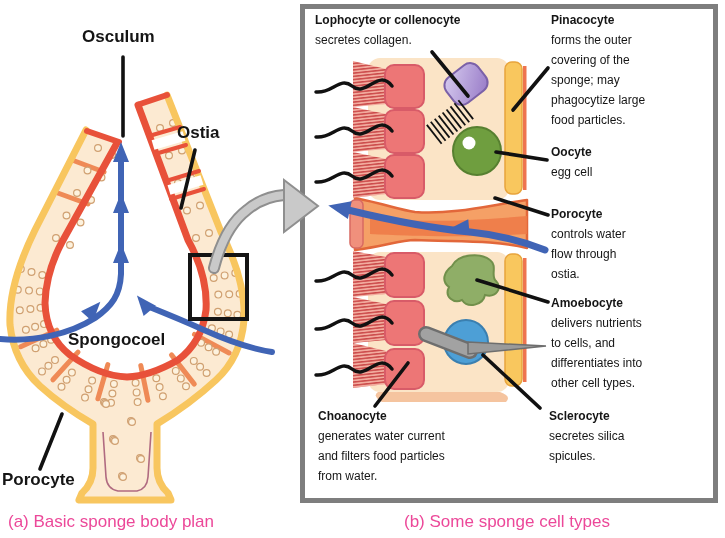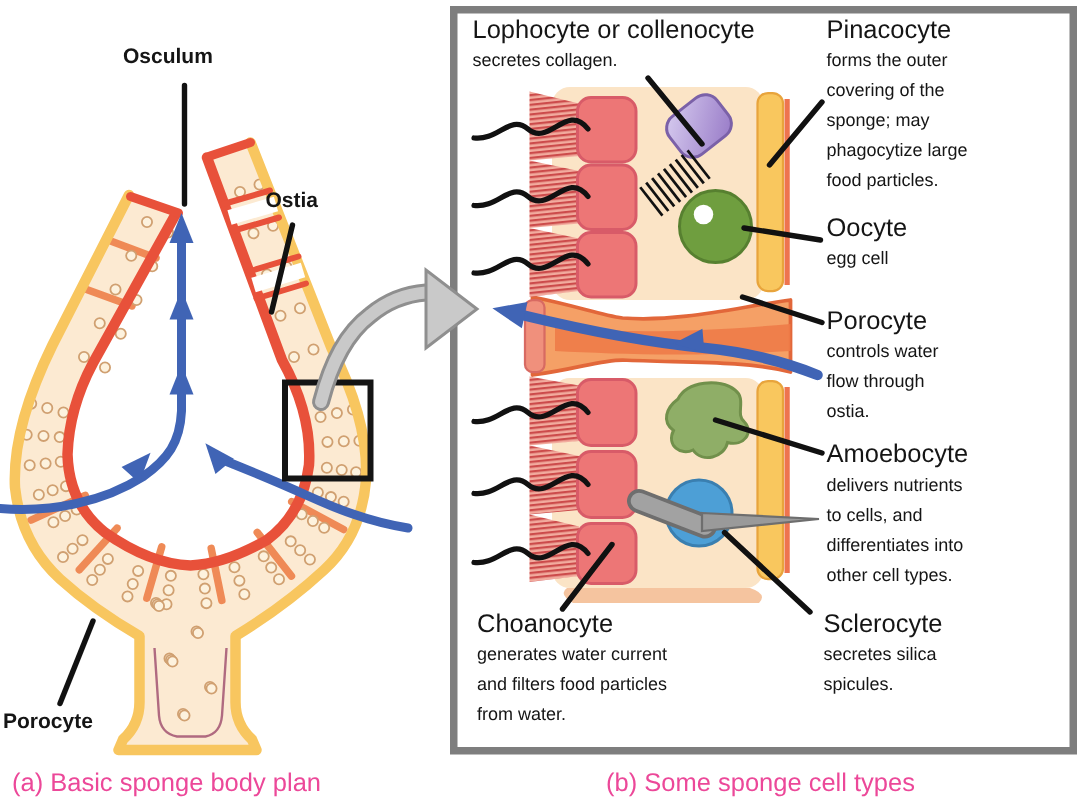--- a/index.html
+++ b/index.html
@@ -1,22 +1,22 @@
 <!DOCTYPE html>
 <html><head>
 <meta charset="utf-8">
 <style>
   html,body{margin:0;padding:0;background:#fff;}
   #fig{position:relative;width:725px;height:538px;background:#ffffff;overflow:hidden;
        font-family:"Liberation Sans",sans-serif;color:#151515;}
   .abs{position:absolute;}
   .lbl{position:absolute;}
-  .name{font-weight:normal;font-size:17px;line-height:20px;white-space:pre-line;}
+  .name{font-weight:bold;font-size:12px;line-height:20px;white-space:pre-line;}
   .desc{font-size:12px;line-height:20px;white-space:pre-line;}
-  .bigname{font-weight:bold;font-size:14px;line-height:20px;white-space:nowrap;}
+  .bigname{font-weight:bold;font-size:17px;line-height:20px;white-space:nowrap;}
   .caption{position:absolute;font-size:17px;line-height:20px;color:#ec4899;white-space:nowrap;}
   #panel{position:absolute;left:300px;top:4px;width:418px;height:499px;
          border:5px solid #7e7e7e;background:#ffffff;box-sizing:border-box;}
   #panel-art{position:absolute;left:-5px;top:-5px;}
   svg{display:block;}
 </style>
 </head>
 <body>
 
 <div id="fig">
@@ -286,20 +286,21 @@
 
     <g stroke="#111" stroke-width="3.6" stroke-linecap="round">
       <line x1="123" y1="57" x2="123" y2="136"></line>
       <line x1="195" y1="150" x2="181" y2="208"></line>
       <line x1="40" y1="469" x2="62" y2="414"></line>
     </g>
   </svg>
 
   <div class="lbl bigname" style="left:82px;top:27px">Osculum</div>
   <div class="lbl bigname" style="left:177px;top:123px">Ostia</div>
+  <div class="lbl bigname" style="left:68px;top:330px">Spongocoel</div>
   <div class="lbl bigname" style="left:2px;top:470px">Porocyte</div>
 
   <div class="lbl" style="left:315px;top:10px;width:240px">
     <div class="name">Lophocyte or collenocyte</div>
     <div class="desc">secretes collagen.</div>
   </div>
   <div class="lbl" style="left:551px;top:10px;width:165px">
     <div class="name">Pinacocyte</div>
     <div class="desc">forms the outer
 covering of the

